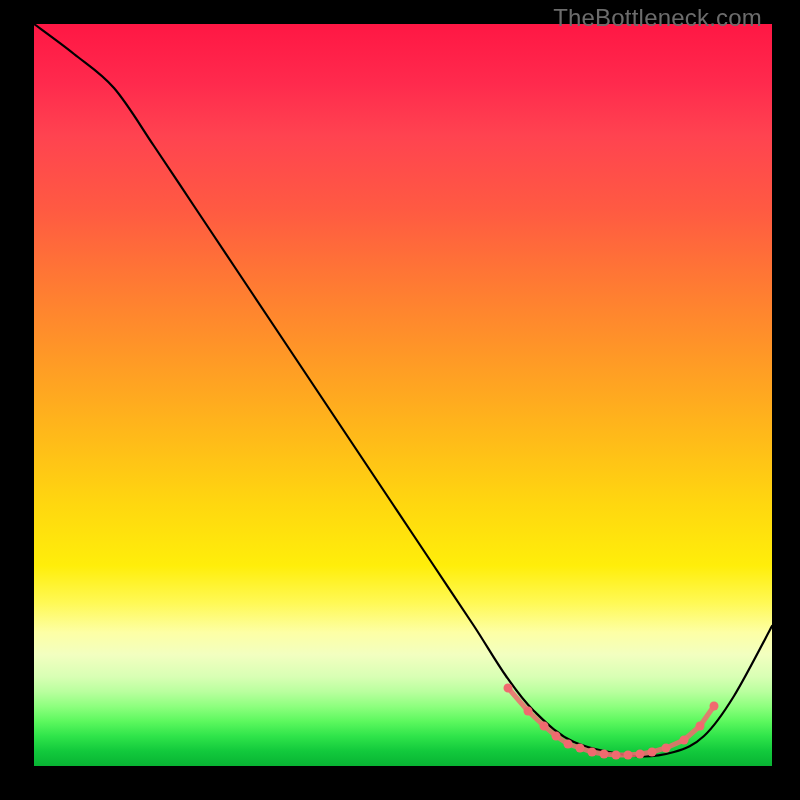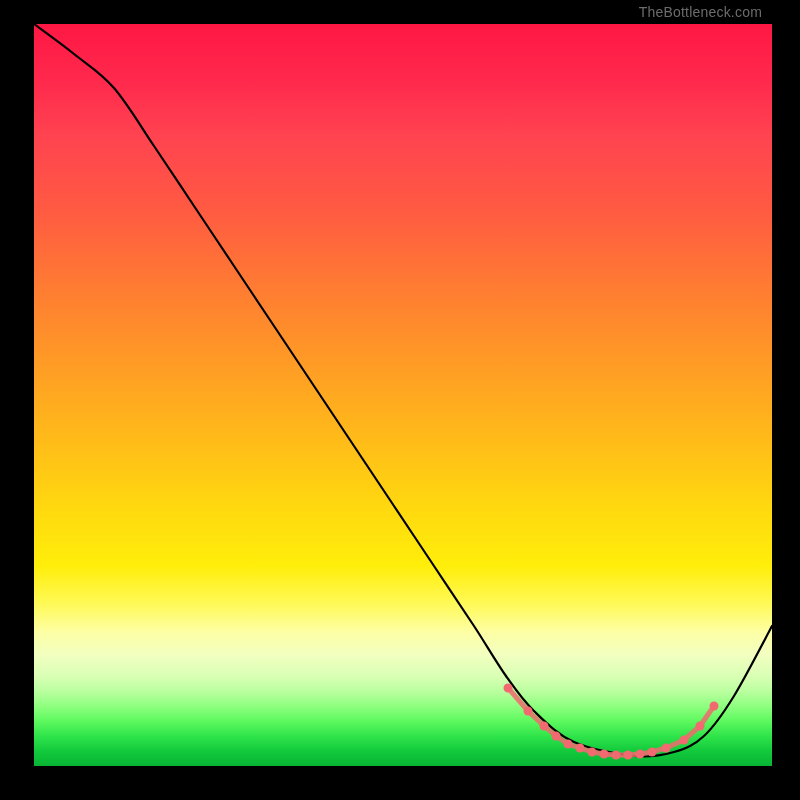--- a/index.html
+++ b/index.html
@@ -42,21 +42,21 @@
       #2fe44a 96%,
       #12c93c 98%,
       #08b433 100%
     );
   }
   .watermark {
     position: absolute;
     top: 4px;
     right: 38px;
     color: #6c6c6c;
-    font-size: 14px;
+    font-size: 24px;
     letter-spacing: 0.2px;
     font-weight: 400;
   }
   svg.curve {
     position: absolute;
     inset: 0;
   }
 </style>
 </head>
 <body>

